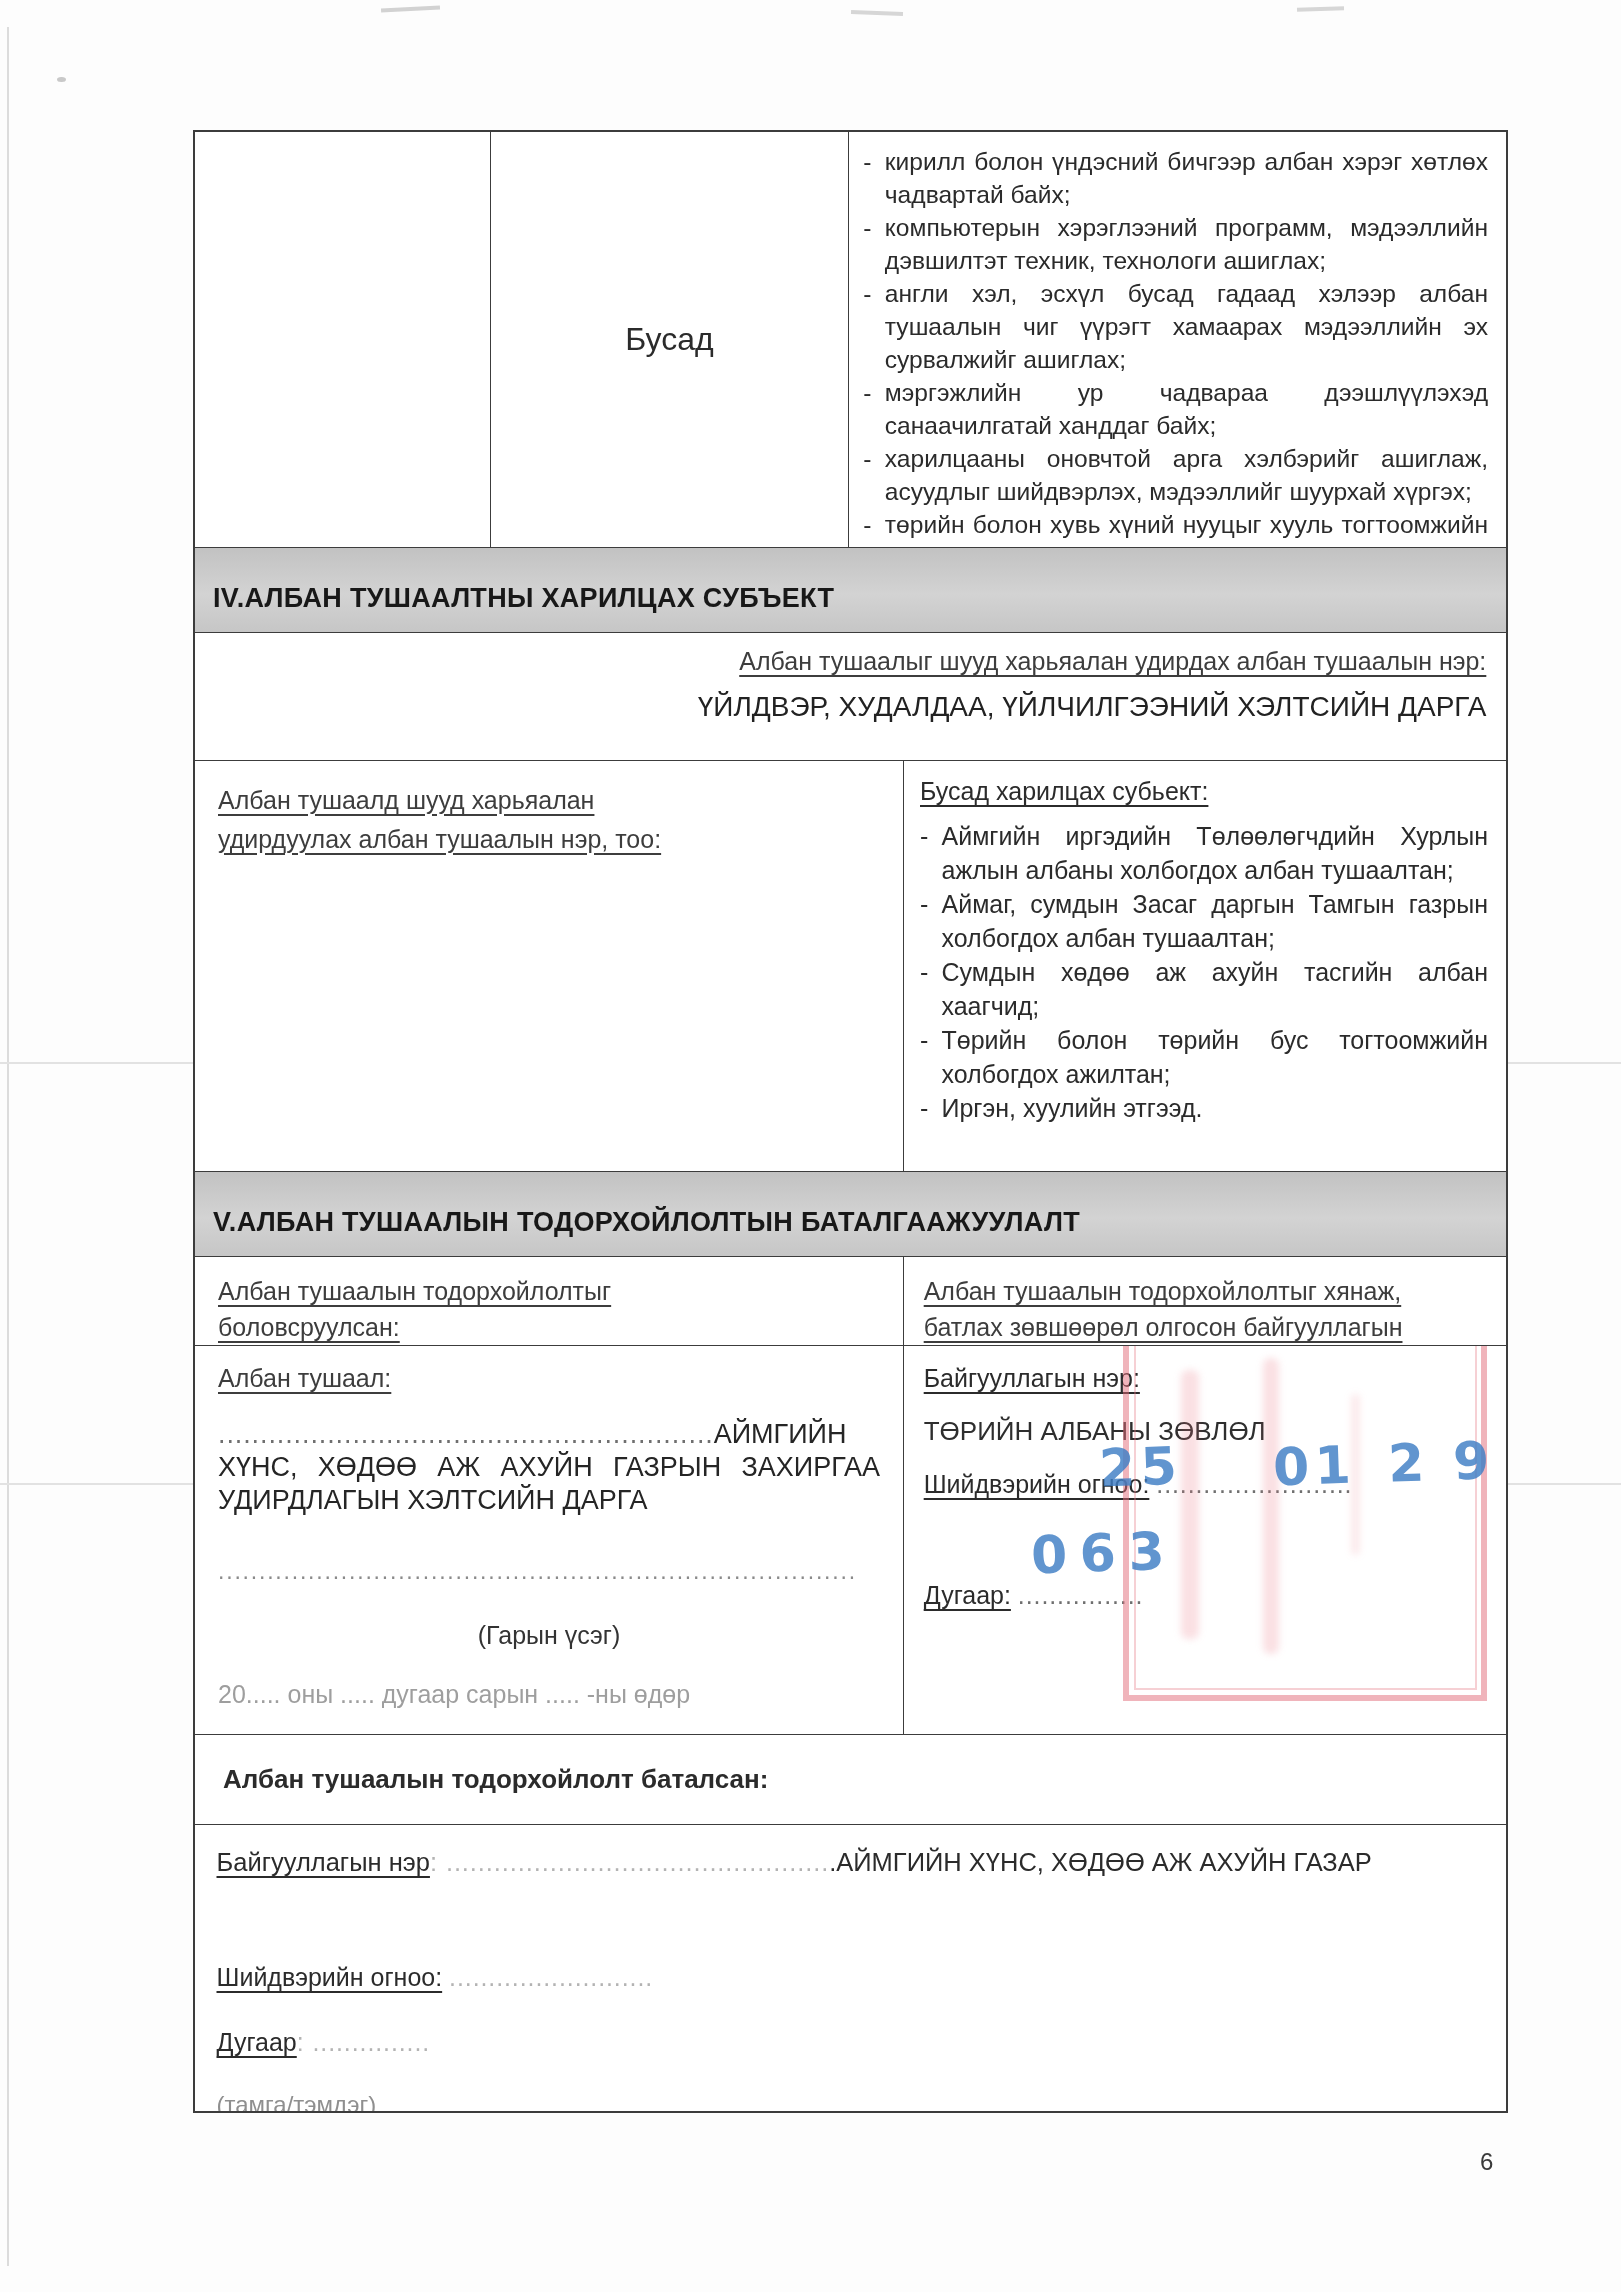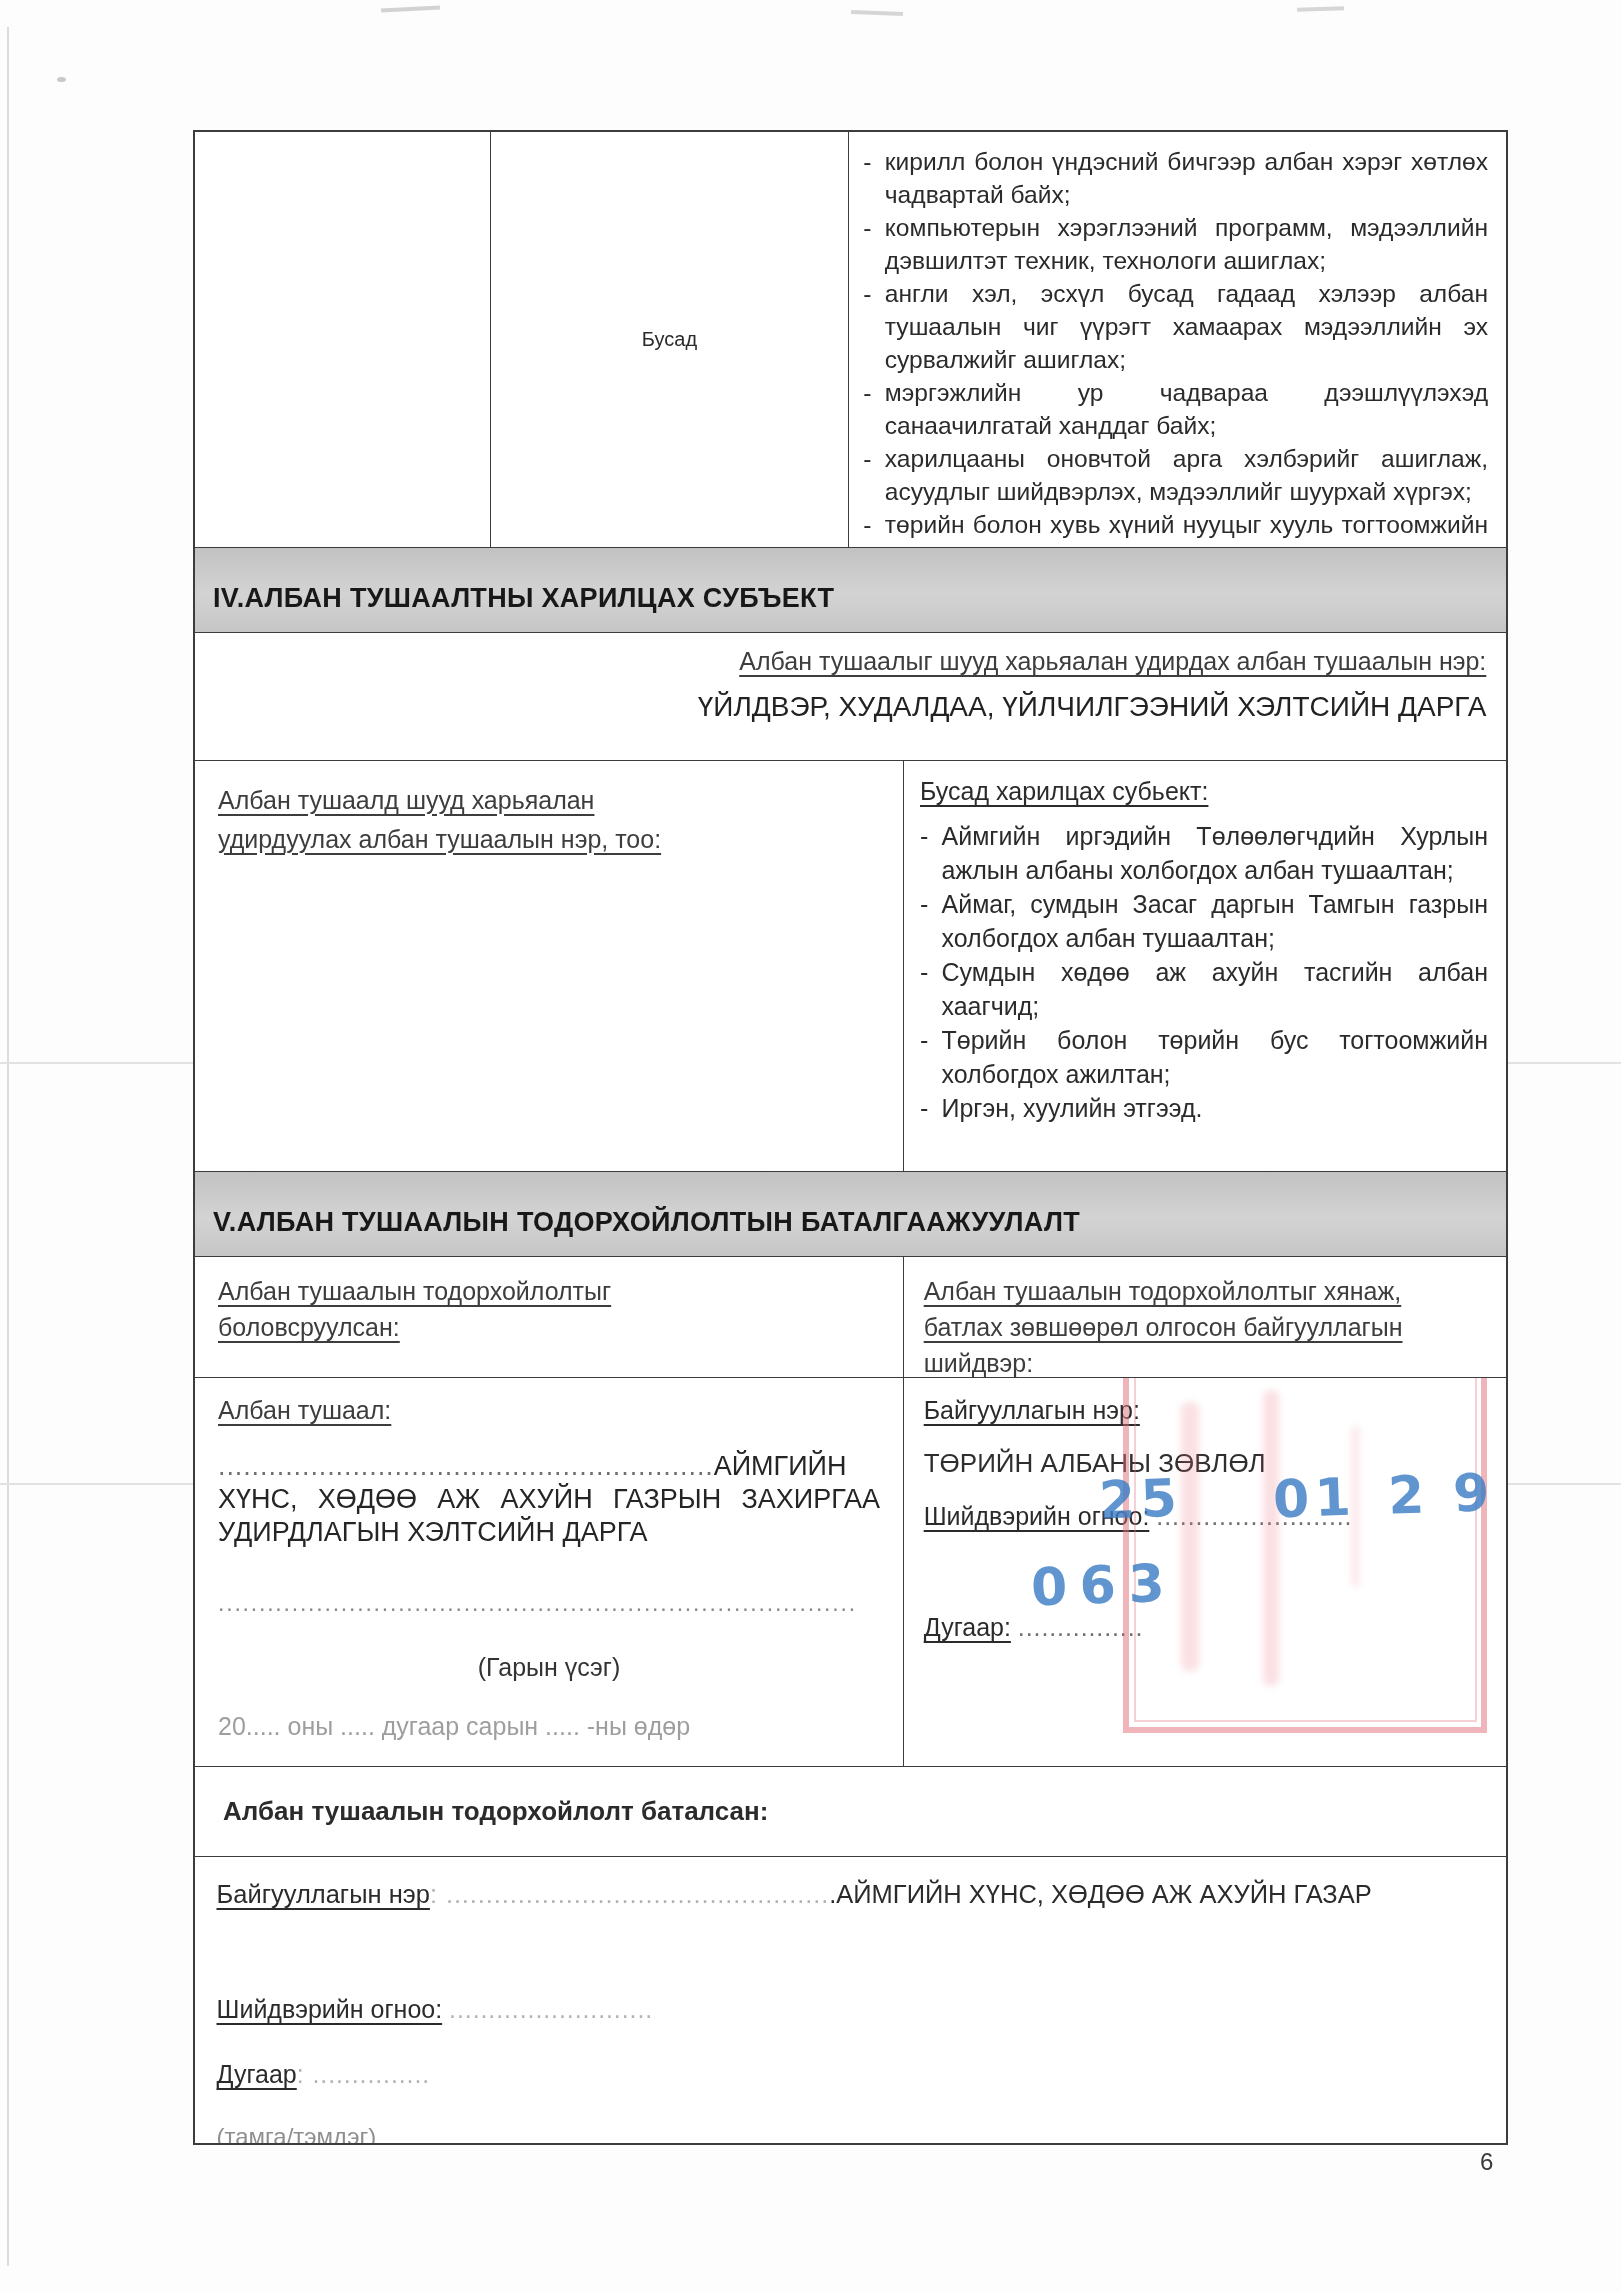--- a/index.html
+++ b/index.html
@@ -19,21 +19,21 @@
   }
   .row{box-sizing:border-box;border-bottom:1.8px solid #3c3c3c;position:relative;overflow:hidden;}
   .row:last-child{border-bottom:none;}
   .cols{display:flex;height:100%;}
   .cell{box-sizing:border-box;height:100%;}
   .v-div{border-right:1.8px solid #3c3c3c;}
 
   
   .r-top{height:416px;}
   .c1{width:296px;}
-  .c2{width:358px;display:flex;align-items:center;justify-content:center;font-size:20px;}
+  .c2{width:358px;display:flex;align-items:center;justify-content:center;font-size:32px;}
   .c3{flex:1;padding:12.5px 18px 7.2px 14.3px;}
   .blist .li{display:flex;font-size:24.6px;line-height:33px;}
   .blist .dash{width:21.5px;flex:none;}
   .blist .t{flex:1;text-align:justify;}
 
   
   .bar{height:85px;background:linear-gradient(180deg,#c2c2c2 0%,#d3d3d3 55%,#c6c6c6 100%);
        display:flex;align-items:center;padding:16px 0 0 18px;
        font-weight:bold;font-size:27px;color:#181818;letter-spacing:0.3px;}
 
@@ -44,21 +44,21 @@
   .big-val{font-size:28px;margin-top:14.3px;color:#222;}
 
   
   .r-iv2{height:411px;}
   .cl{width:709px;padding:19.7px 23px;}
   .cr{flex:1;padding:16px 18px 26px 16px;}
   .cr .hdr{font-size:25px;margin-bottom:12.5px;}
   .cr .blist .li{font-size:25px;line-height:34px;}
 
   
-  .r-v1{height:121px;}
+  .r-v1{height:89px;}
   .r-v1 .cl{padding:16px 23px;}
   .r-v1 .cr{padding:16px 19.7px;}
   .r-v1 .lbl{line-height:36px;}
 
   .r-v2{height:389px;}
   .r-v2 .cl{padding:18px 23px;position:relative;}
   .r-v2 .cr{padding:18px 19.7px;position:relative;}
   .pos-text{font-size:27px;line-height:33px;margin-top:25px;text-align:justify;color:#252525;}
   .dots{color:#6f6f6f;letter-spacing:0.9px;}
   .sig-dots{margin-top:41px;font-size:23px;color:#8a8a8a;letter-spacing:1.8px;}

